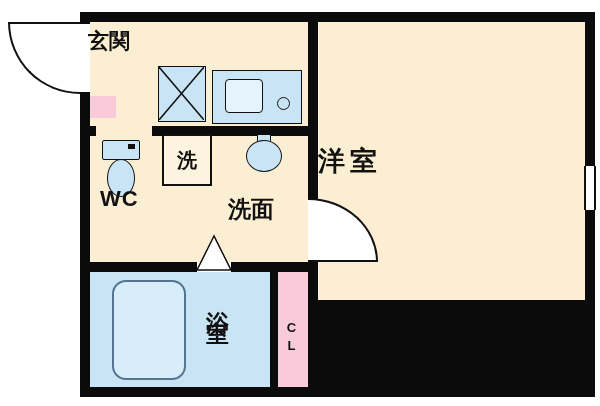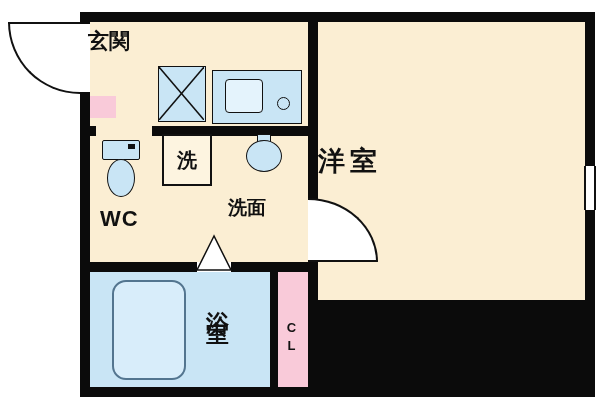--- a/index.html
+++ b/index.html
@@ -48,26 +48,26 @@
   .step-mat{left:90px;top:96px;width:26px;height:22px;}
   .washer-pan{left:158px;top:66px;width:48px;height:56px;border:1.5px solid #111;box-sizing:border-box;}
   .kitchen-unit{left:212px;top:70px;width:90px;height:54px;border:1.5px solid #111;box-sizing:border-box;}
   .kitchen-sink{left:12px;top:8px;width:38px;height:34px;background:#E4F3FC;border:1.5px solid #111;border-radius:4px;box-sizing:border-box;position:absolute;}
   .kitchen-burner{left:64px;top:26px;width:13px;height:13px;border:1.5px solid #111;border-radius:50%;box-sizing:border-box;position:absolute;background:#C9E5F5;}
 
   
   .toilet-tank{left:102px;top:140px;width:38px;height:20px;background:#C9E5F5;border:1.5px solid #111;border-radius:2px;box-sizing:border-box;}
   .toilet-knob{left:128px;top:144px;width:7px;height:5px;background:#111;}
   .toilet-bowl{left:107px;top:159px;width:28px;height:38px;background:#C9E5F5;border:1.5px solid #111;border-radius:50%;box-sizing:border-box;}
-  .wc-label{left:100px;top:208px;font-size:22px;letter-spacing:1px;}
+  .wc-label{left:100px;top:188px;font-size:22px;letter-spacing:1px;}
   .washer-box{left:162px;top:134px;width:50px;height:52px;background:#FDF4E0;border:2px solid #111;box-sizing:border-box;display:flex;align-items:center;justify-content:center;}
   .washer-box .label{font-size:20px;}
   .basin-faucet{left:257px;top:134px;width:14px;height:10px;background:#C9E5F5;border:1.5px solid #111;box-sizing:border-box;}
   .basin-bowl{left:246px;top:140px;width:36px;height:32px;background:#C9E5F5;border:1.5px solid #111;border-radius:50%;box-sizing:border-box;}
-  .senmen-label{left:228px;top:198px;font-size:19px;}
+  .senmen-label{left:228px;top:198px;font-size:23px;}
 
   
   .bathtub{left:112px;top:280px;width:74px;height:100px;background:#D8EDFA;border:2px solid #53758F;border-radius:14px;box-sizing:border-box;}
   .yokushitsu-label{left:206px;top:292px;font-size:23px;letter-spacing:9px;}
   .cl-label{left:285px;top:320px;font-size:13px;letter-spacing:3px;font-weight:600;}
 
   .yoshitsu-label{font-size:27px;letter-spacing:5px;}
 </style>
 </head>
 <body>

